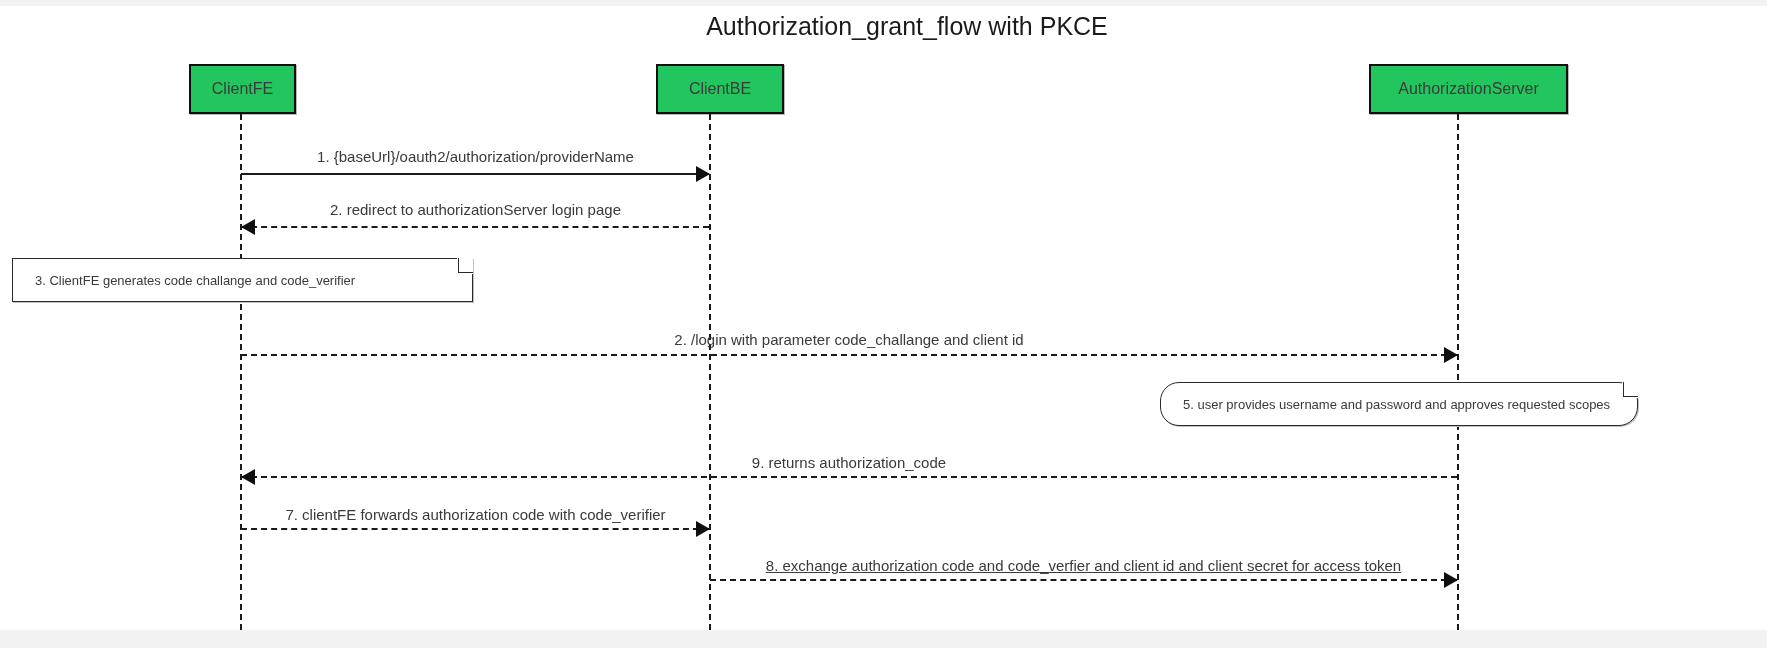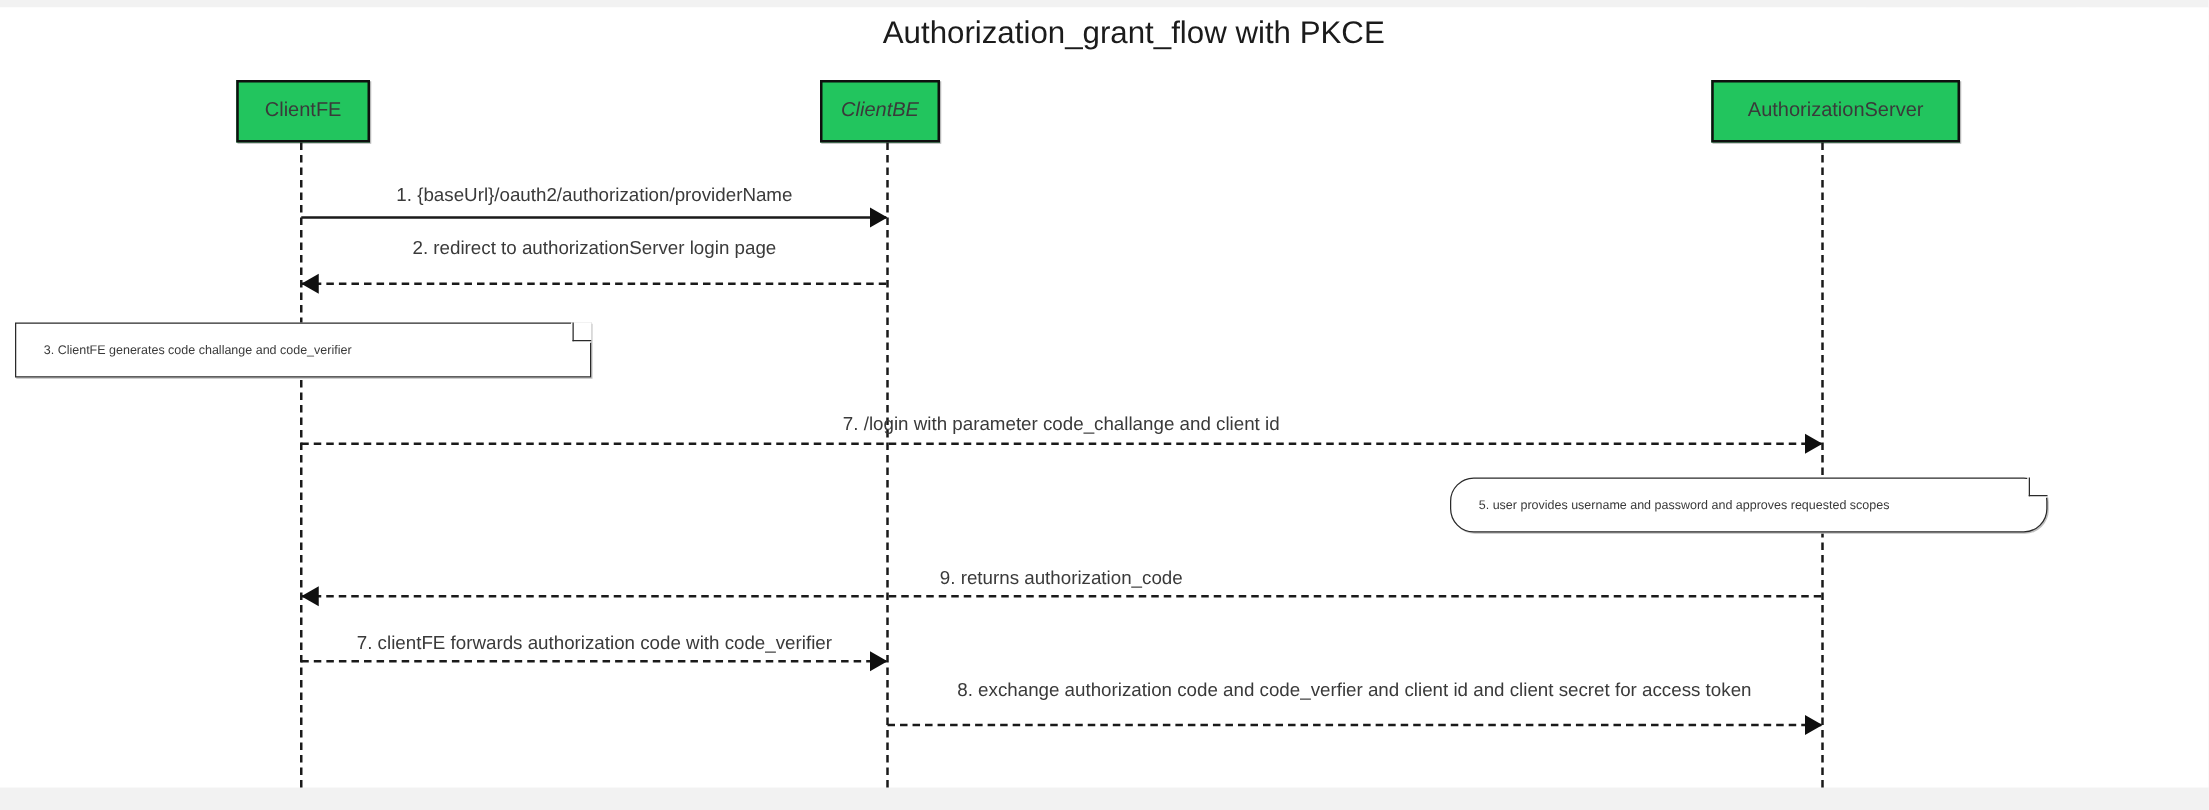--- a/index.html
+++ b/index.html
@@ -109,21 +109,21 @@
   .arrow-head.left {
     border-top: 8px solid transparent;
     border-bottom: 8px solid transparent;
     border-right: 14px solid #0f0f0f;
   }
 
   
   .note {
     position: absolute;
     background: #ffffff;
-    font-size: 10px;
+    font-size: 13px;
     color: #3a3a3a;
     display: flex; align-items: center;
     padding-left: 22px;
     height: 44px;
     white-space: nowrap;
     border: 1.5px solid #2a2a2a;
     box-shadow: 1px 1px 0 0 #c0c0c0;
   }
   .note-fold {
     position: absolute;
@@ -156,62 +156,62 @@
   </div>
 
   <div id="canvas">
 
     <div id="diagram-title">Authorization_grant_flow with PKCE</div>
 
     <div class="participant" style="left:189px; top:58px; width:107px;">
       <span>ClientFE</span>
     </div>
 
-    <div class="participant" style="left:656px; top:58px; width:96px;font-style:italic;">
+    <div class="participant" style="left:656px; top:58px; width:128px;">
       <span>ClientBE</span>
     </div>
 
     <div class="participant" style="left:1369px; top:58px; width:199px;">
       <span>AuthorizationServer</span>
     </div>
 
     <div class="lifeline" style="left:240px; top:108px; height:516px;"></div>
     <div class="lifeline" style="left:709px; top:108px; height:516px;"></div>
     <div class="lifeline" style="left:1457px; top:108px; height:516px;"></div>
 
     <div class="msg-label" style="left:241px; top:142px; width:469px;">1. {baseUrl}/oauth2/authorization/providerName</div>
     <div class="msg-line" style="left:241px; top:167px; width:468px;"></div>
     <div class="arrow-head right" style="left:696px; top:160px;"></div>
 
-    <div class="msg-label" style="left:241px; top:184px; width:469px;">2. redirect to authorizationServer login page</div>
+    <div class="msg-label" style="left:241px; top:195px; width:469px;">2. redirect to authorizationServer login page</div>
     <div class="msg-line dashed" style="left:241px; top:220px; width:468px;"></div>
     <div class="arrow-head left" style="left:241px; top:213px;"></div>
 
     <div class="note" style="left:12px; top:252px; width:461px;">
       <span>3. ClientFE generates code challange and code_verifier</span>
       <span class="note-fold-cut"></span>
       <span class="note-fold"></span>
     </div>
 
-    <div class="msg-label" style="left:241px; top:325px; width:1216px;">7. /login with parameter code_challange and client id</div>
+    <div class="msg-label" style="left:241px; top:325px; width:1216px;">2. /login with parameter code_challange and client id</div>
     <div class="msg-line dashed" style="left:241px; top:348px; width:1216px;"></div>
     <div class="arrow-head right" style="left:1444px; top:341px;"></div>
 
     <div class="note" style="left:1160px; top:376px; width:478px;border-radius:19px;">
       <span>5. user provides username and password and approves requested scopes</span>
       <span class="note-fold-cut"></span>
       <span class="note-fold"></span>
     </div>
 
     <div class="msg-label" style="left:241px; top:448px; width:1216px;">9. returns authorization_code</div>
     <div class="msg-line dashed" style="left:241px; top:470px; width:1216px;"></div>
     <div class="arrow-head left" style="left:241px; top:463px;"></div>
 
     <div class="msg-label" style="left:241px; top:500px; width:469px;">7. clientFE forwards authorization code with code_verifier</div>
     <div class="msg-line dashed" style="left:241px; top:522px; width:468px;"></div>
     <div class="arrow-head right" style="left:696px; top:515px;"></div>
 
-    <div class="msg-label" style="left:710px; top:538px; width:747px;">8. exchange authorization code and code_verfier and client id and client secret for access token</div>
+    <div class="msg-label" style="left:710px; top:551px; width:747px;text-decoration:underline;">8. exchange authorization code and code_verfier and client id and client secret for access token</div>
     <div class="msg-line dashed" style="left:710px; top:573px; width:747px;"></div>
     <div class="arrow-head right" style="left:1444px; top:566px;"></div>
 
   </div>
 </div>
 
 </body></html>

